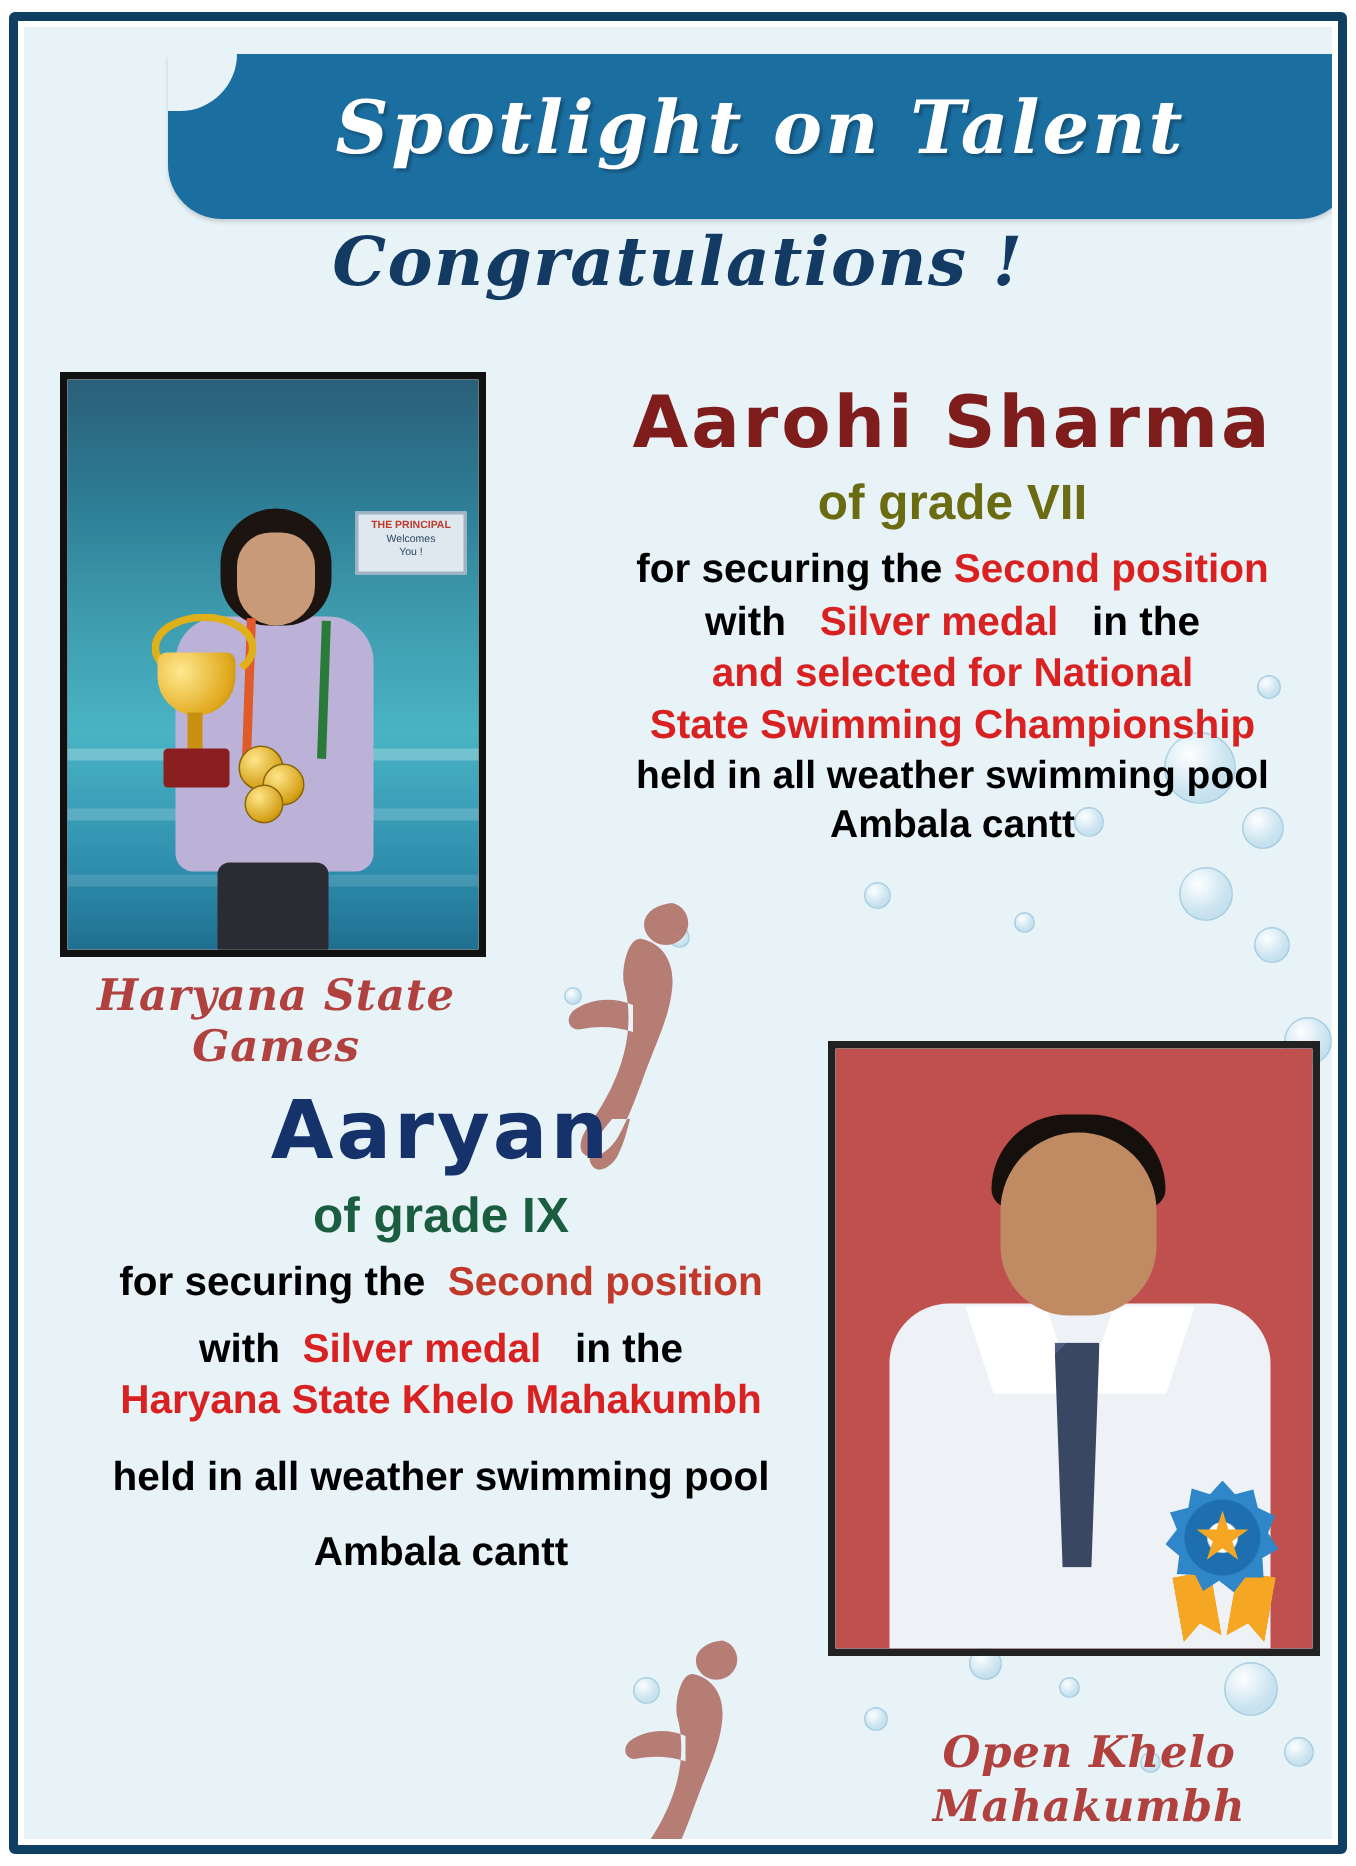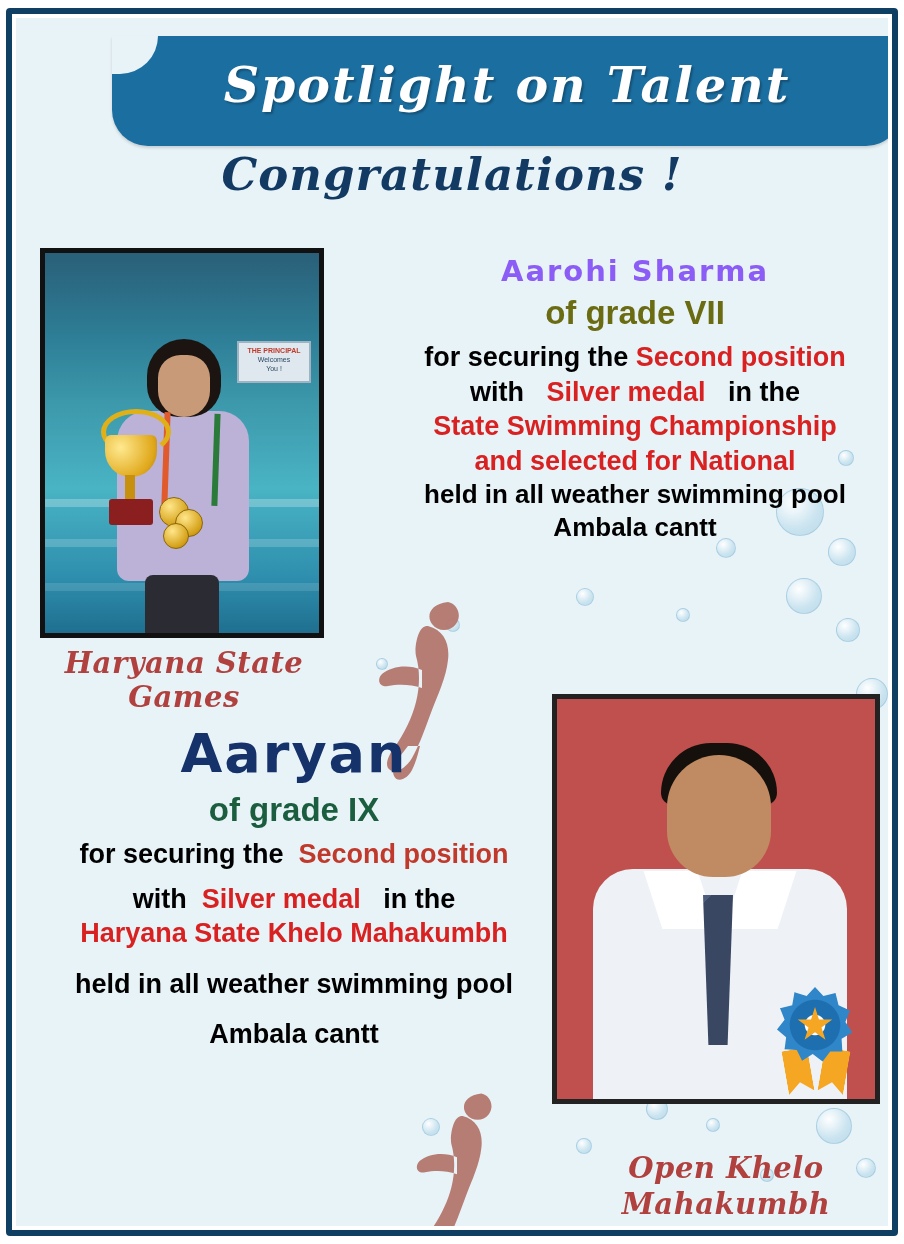--- a/index.html
+++ b/index.html
@@ -370,23 +370,23 @@
     position: absolute;
     left: 8px;
     top: 704px;
     width: 540px;
     text-align: center;
   }
 
   .name {
     font-family: "DejaVu Sans", sans-serif;
     font-weight: bold;
-    font-size: 29px;
+    font-size: 48px;
     letter-spacing: 2px;
-    color: #8b5cf6;
+    color: #7f1d1d;
     margin-bottom: 6px;
   }
   .name.blue {
     color: #16326b;
     font-size: 54px;
   }
   .grade {
     font-size: 33px;
     font-weight: bold;
     color: #6b6b12;
@@ -473,22 +473,22 @@
 
     <div class="award-block-1">
       <div class="name">Aarohi Sharma</div>
       <div class="grade">of grade VII</div>
       <div class="line">
         <span>for securing the </span><span class="red">Second position</span>
       </div>
       <div class="line">
         <span>with </span>&nbsp;&nbsp;<span class="red">Silver medal</span>&nbsp;&nbsp;<span> in the</span>
       </div>
+      <div class="line red">and selected for National</div>
       <div class="line red">State Swimming Championship</div>
-      <div class="line red">and selected for National</div>
       <div class="line small">held in all weather swimming pool</div>
       <div class="line small">Ambala cantt</div>
     </div>
 
     <svg class="diver" viewBox="0 0 120 190" style="left:362px;top:578px;width:120px;height:190px;">
       <path d="M70 6 c10 2 14 14 8 22 -6 8 -18 8 -24 0 -6-8-2-20 16-22z
                M50 30 c16 4 22 18 20 34 -2 18 -10 34 -16 50 -6 16 -12 34 -20 48
                -6 10 -16 16 -22 12 -6-4-2-14 4-22 10-14 18-30 22-46 4-16 4-32 0-46
                -2-8 2-32 12-30z
                M44 74 c-14 -6 -30 -4 -40 4 -6 6 -2 14 6 12 10-2 22-2 34 2z

